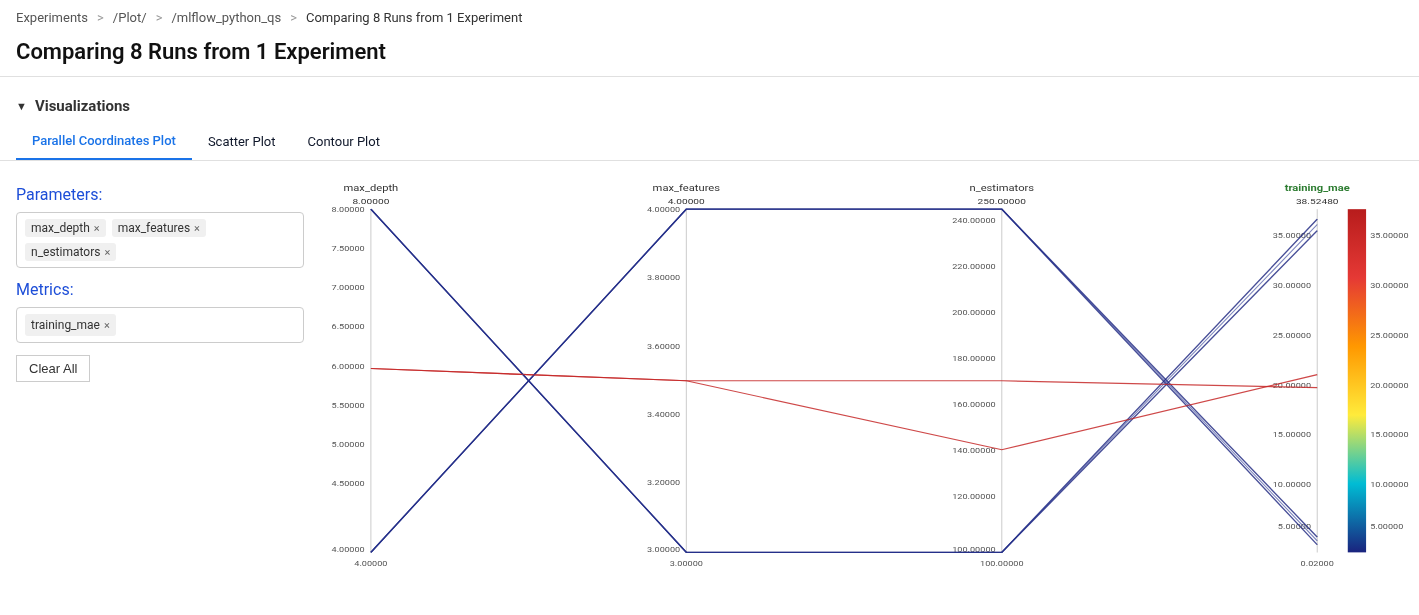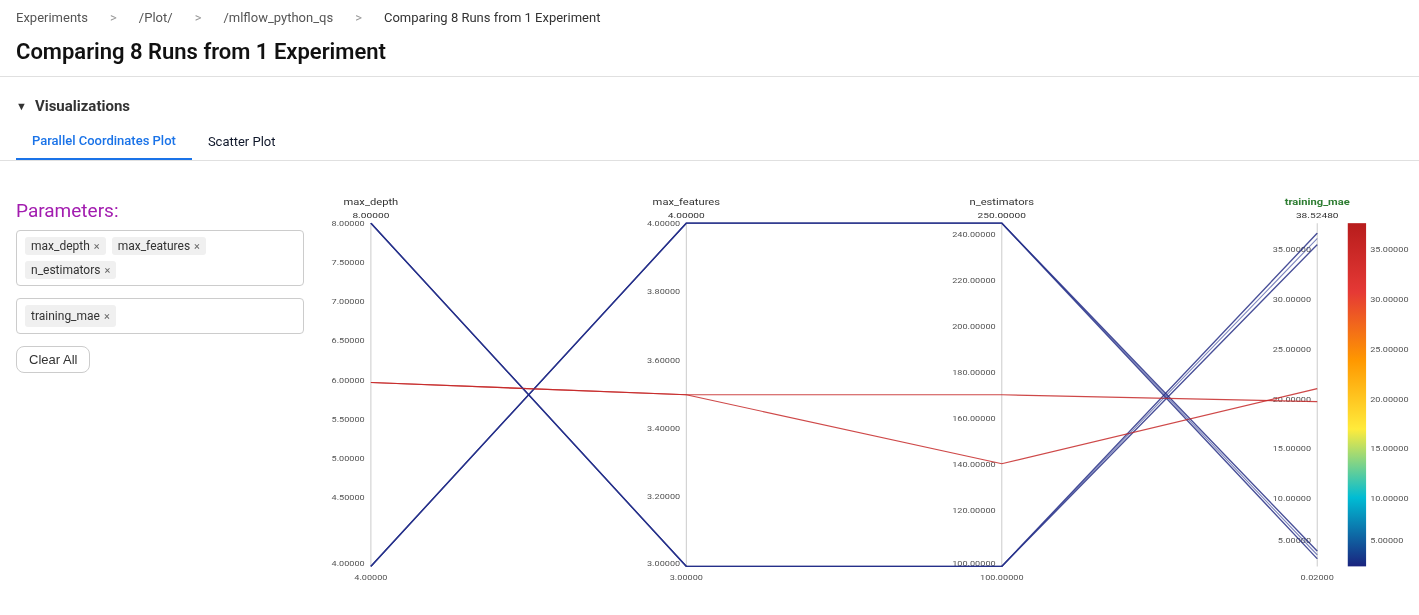--- a/index.html
+++ b/index.html
@@ -1,41 +1,41 @@
 <!DOCTYPE html>
 <html><head>
   <meta charset="utf-8">
   <style>
     * { box-sizing: border-box; margin: 0; padding: 0; }
     body { font-family: -apple-system, BlinkMacSystemFont, 'Segoe UI', Roboto, sans-serif; font-size: 13px; color: #333; background: #fff; }
 
-    .breadcrumb { display: flex; align-items: center; padding: 10px 16px 6px; font-size: 13px; color: #555; gap: 20px; }
+    .breadcrumb { display: flex; align-items: center; padding: 10px 16px 6px; font-size: 13px; color: #555; gap: 7px; }
     .breadcrumb-link { color: #555; cursor: pointer; }
     .breadcrumb-sep { color: #999; margin: 0 2px; }
     .breadcrumb-current { color: #333; }
 
     .page-title { font-size: 22px; font-weight: 600; padding: 8px 16px 12px; color: #111; }
 
     .divider { height: 1px; background: #e0e0e0; margin: 0 0 12px; }
 
     .visualizations-header { display: flex; align-items: center; padding: 8px 16px; font-weight: 700; font-size: 15px; cursor: pointer; }
     .caret { margin-right: 8px; font-size: 11px; }
 
-    .tabs { display: flex; align-items: center; padding: 0 16px; border-bottom: 1px solid #e0e0e0; margin-bottom: 14px; }
+    .tabs { display: flex; align-items: center; padding: 0 16px; border-bottom: 1px solid #e0e0e0; margin-bottom: 0; }
     .tab { padding: 10px 16px; font-size: 13px; cursor: pointer; color: #0f172a; position: relative; }
     .tab.active { color: #1a73e8; font-weight: 500; border-bottom: 2px solid #1a73e8; }
 
     .content-area { display: flex; padding: 16px 0 0 0; height: calc(615px - 170px); }
 
     .sidebar { width: 320px; padding: 8px 16px; flex-shrink: 0; }
-    .sidebar-section-label { font-size: 19px; color: #a21caf; margin-bottom: 8px; }
+    .sidebar-section-label { font-size: 16px; color: #1d4ed8; margin-bottom: 8px; }
     .tag-box { border: 1px solid #ccc; border-radius: 4px; padding: 6px 8px; display: flex; flex-wrap: wrap; gap: 6px; margin-bottom: 12px; min-height: 36px; }
     .tag { display: flex; align-items: center; background: #f0f0f0; border-radius: 3px; padding: 2px 6px; font-size: 12px; color: #333; gap: 4px; }
     .tag-close { cursor: pointer; color: #666; font-size: 11px; }
-    .clear-all-btn { border: 1px solid #ccc; border-radius: 8px; padding: 5px 12px; background: #fff; font-size: 13px; cursor: pointer; color: #333; }
+    .clear-all-btn { border: 1px solid #ccc; border-radius: 0; padding: 5px 12px; background: #fff; font-size: 13px; cursor: pointer; color: #333; }
 
     .chart-area { flex: 1; position: relative; overflow: hidden; }
 
   </style>
 </head>
 <body>
 
 <div class="breadcrumb">
   <span class="breadcrumb-link">Experiments</span>
   <span class="breadcrumb-sep">&gt;</span>
@@ -51,20 +51,21 @@
 <div class="divider"></div>
 
 <div class="visualizations-header">
   <span class="caret">▼</span>
   <span>Visualizations</span>
 </div>
 
 <div class="tabs">
   <div class="tab active">Parallel Coordinates Plot</div>
   <div class="tab">Scatter Plot</div>
+  <div class="tab">Contour Plot</div>
 </div>
 
 <div class="content-area">
 
   <div class="sidebar">
     <div class="sidebar-section-label">Parameters:</div>
     <div class="tag-box">
       <div class="tag">
         <span>max_depth</span>
         <span class="tag-close">×</span>
@@ -72,20 +73,21 @@
       <div class="tag">
         <span>max_features</span>
         <span class="tag-close">×</span>
       </div>
       <div class="tag">
         <span>n_estimators</span>
         <span class="tag-close">×</span>
       </div>
     </div>
 
+    <div class="sidebar-section-label">Metrics:</div>
     <div class="tag-box">
       <div class="tag">
         <span>training_mae</span>
         <span class="tag-close">×</span>
       </div>
     </div>
 
     <button class="clear-all-btn">Clear All</button>
   </div>
 

